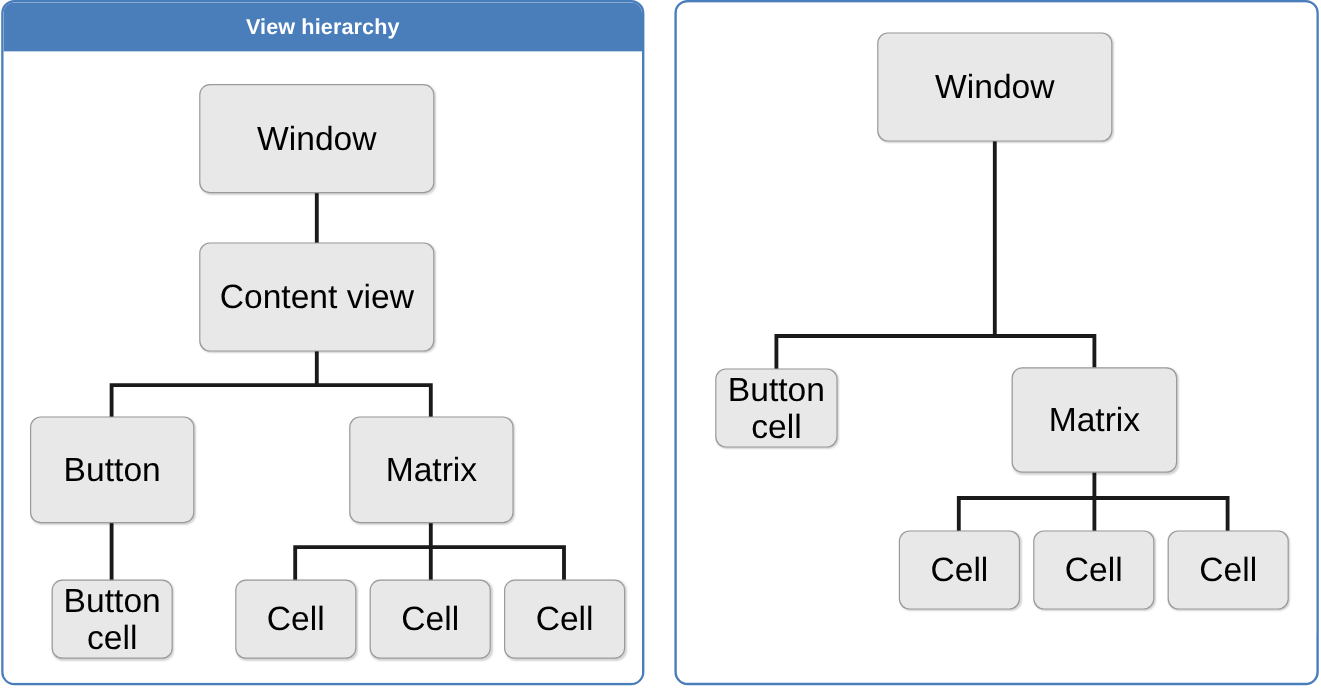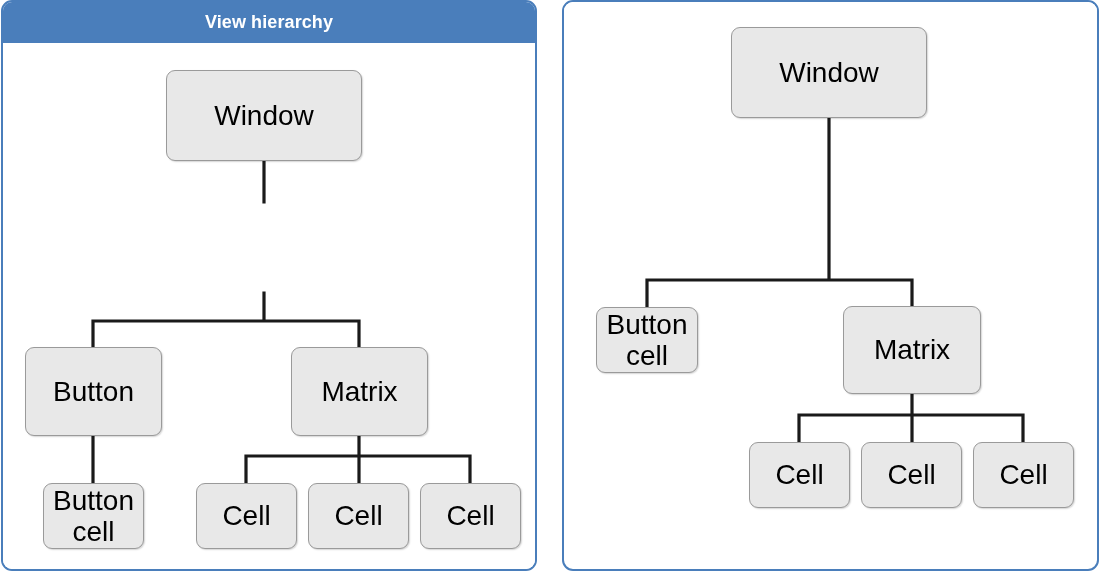--- a/index.html
+++ b/index.html
@@ -84,20 +84,21 @@
       <svg class="diagram" width="532" height="526" viewBox="0 0 532 526">
         <g id="edges-left" fill="none" stroke="#1a1a1a" stroke-width="3.2" stroke-linecap="square">
             <path d="M261,118 L261,159"></path>
             <path d="M261,250 L261,278 M90,278 L356,278 M90,278 L90,304 M356,278 L356,304"></path>
             <path d="M90,393 L90,440"></path>
             <path d="M356,393 L356,413 M243,413 L467,413 M243,413 L243,440 M356,413 L356,440 M467,413 L467,440"></path>
           </g>
       </svg>
 
       <div class="node" style="left: 163px; top: 27px; width: 196px; height: 91px;"><span>Window</span></div>
+      <div class="node" style="left: 163px; top: 159px; width: 196px; height: 91px;"><span>Content view</span></div>
       <div class="node" style="left: 22px; top: 304px; width: 137px; height: 89px;"><span>Button</span></div>
       <div class="node" style="left: 288px; top: 304px; width: 137px; height: 89px;"><span>Matrix</span></div>
       <div class="node" style="left: 40px; top: 440px; width: 101px; height: 66px;"><span>Button
 cell</span></div>
       <div class="node" style="left: 193px; top: 440px; width: 101px; height: 66px;"><span>Cell</span></div>
       <div class="node" style="left: 305px; top: 440px; width: 101px; height: 66px;"><span>Cell</span></div>
       <div class="node" style="left: 417px; top: 440px; width: 101px; height: 66px;"><span>Cell</span></div>
     </div>
   </div>
 

